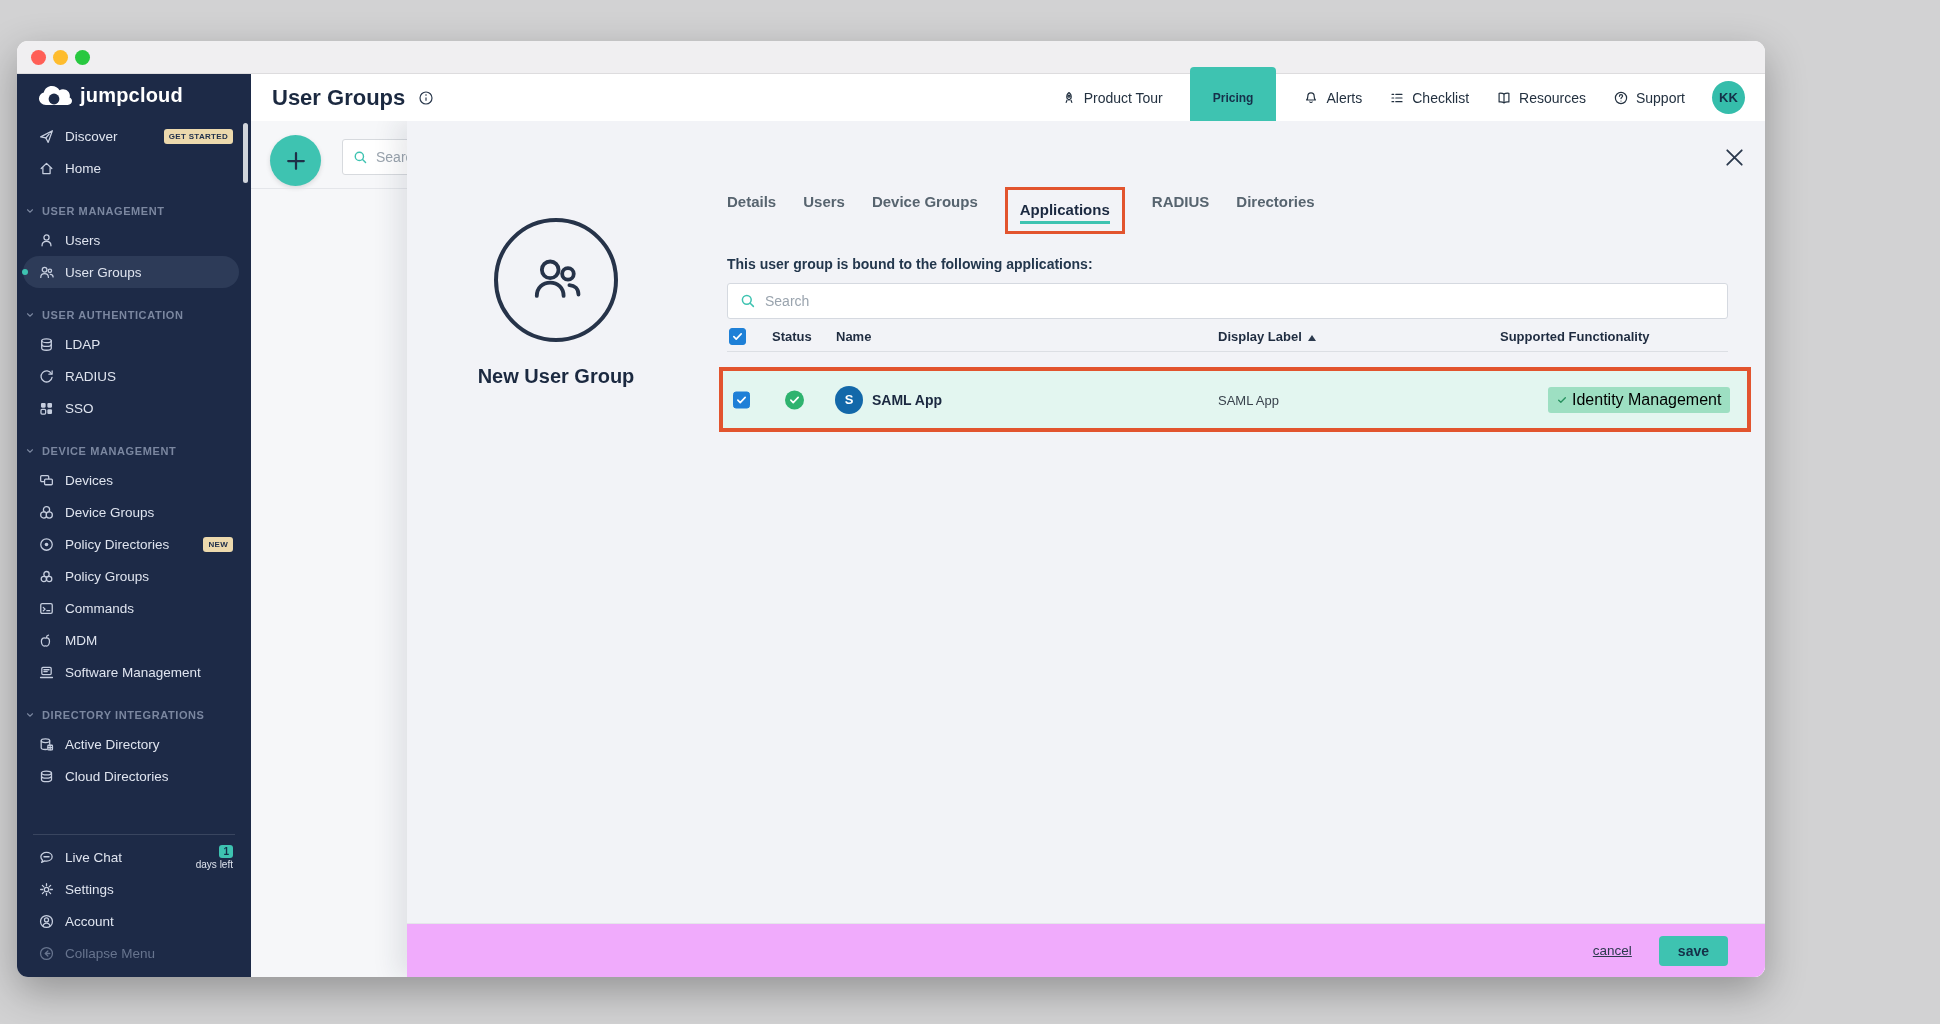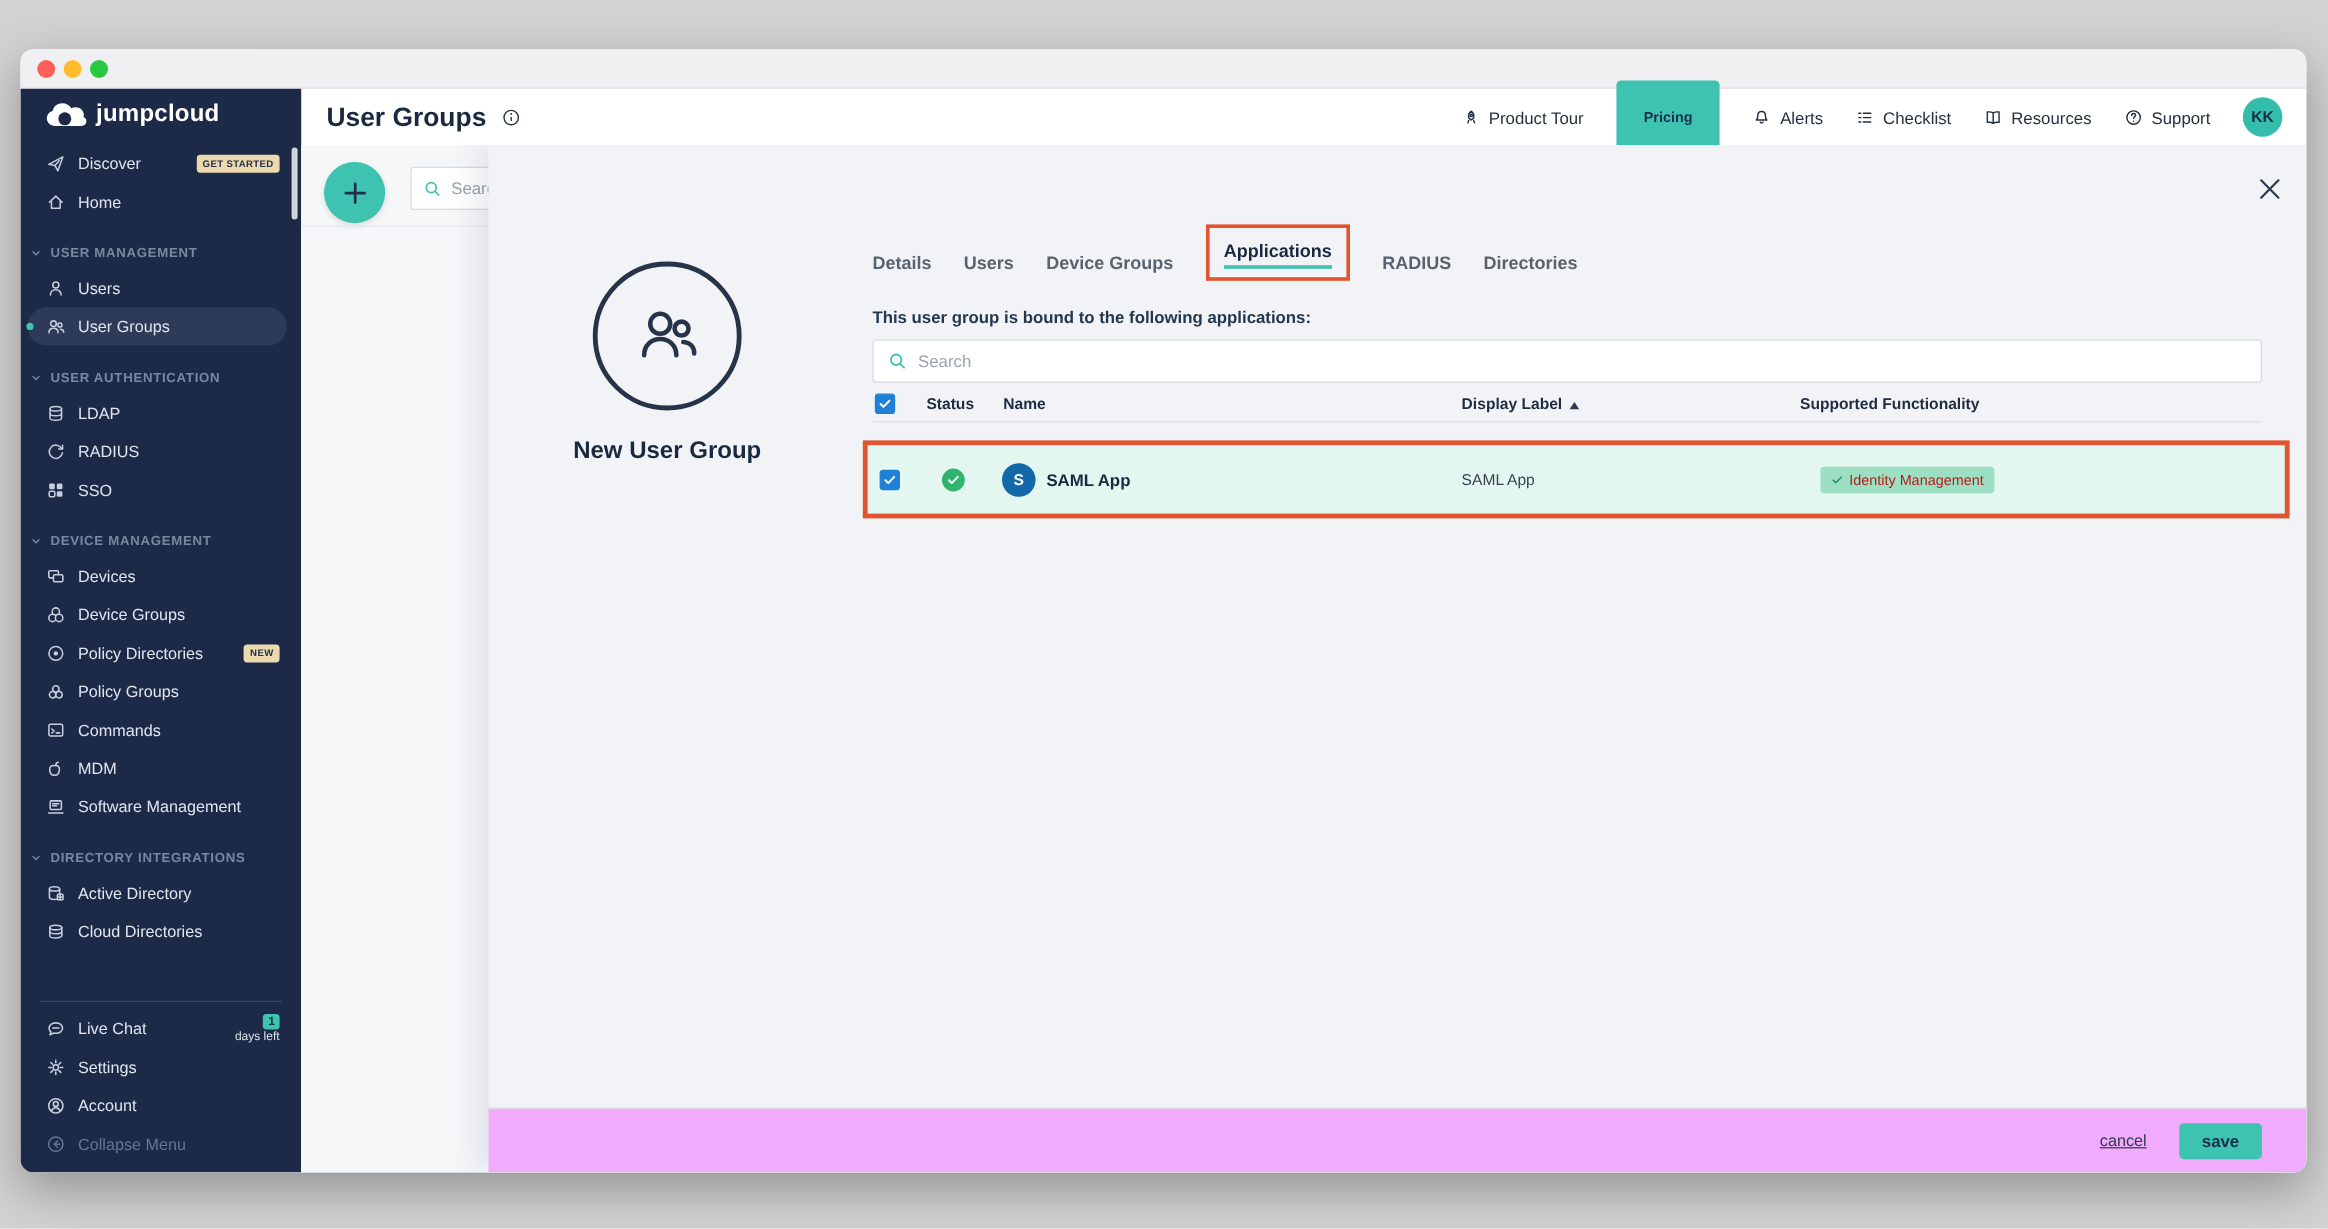--- a/index.html
+++ b/index.html
@@ -2,21 +2,21 @@
 <html style="--accent: #3ec3b1; --highlight: #e2542e; --side-bg: #1d2a47; --mint: #e3f6f0; --badge-mint: #9ddfc2; --navy: #1b2940;"><head>
 <meta charset="utf-8">
 <style>
   :root{
     --accent:#3ec3b1; --highlight:#e2542e; --side-bg:#1d2a47; --modal-bg:#f2f3f7;
     --navy:#1b2940; --mint:#e3f6f0; --badge-mint:#9ddfc2;
   }
   *{box-sizing:border-box;margin:0;padding:0;font-family:"Liberation Sans",sans-serif;}
   html,body{width:1940px;height:1024px;}
   .stage{position:relative;width:1940px;height:1024px;background:#d2d2d3;overflow:hidden;}
-  .window{position:absolute;left:17px;top:41px;width:1905px;height:936px;background:#fff;
+  .window{position:absolute;left:17px;top:41px;width:1748px;height:936px;background:#fff;
           border-radius:11px;box-shadow:0 14px 40px rgba(0,0,0,.30);overflow:hidden;}
   .titlebar{height:33px;background:#f0eff1;border-bottom:1px solid #dddcde;display:flex;align-items:center;padding-left:14px;gap:7px;}
   .light{width:15px;height:15px;border-radius:50%;display:inline-block;}
   .light.red{background:#ff5f57;} .light.yellow{background:#febc2e;} .light.green{background:#28c840;}
   .body-row{display:flex;height:calc(100% - 33px);}
 
   
   .sidebar{position:relative;width:234px;background:var(--side-bg);display:flex;flex-direction:column;padding-top:8px;flex:none;}
   .logo{display:flex;align-items:center;gap:7px;padding-left:20px;height:26px;color:#fff;}
   .logo-text{font-size:20px;font-weight:800;color:#fff;letter-spacing:.2px;}
@@ -63,21 +63,21 @@
 
   
   .panel{position:absolute;left:156px;right:0;top:0;bottom:0;background:var(--modal-bg);
          box-shadow:-10px 0 24px rgba(30,40,60,.10);}
   .close-x{position:absolute;right:20px;top:26px;color:#2c3a4e;cursor:pointer;display:flex;}
   .group-avatar{position:absolute;left:87px;top:97px;width:124px;height:124px;border:4px solid #263349;
                 border-radius:50%;display:flex;align-items:center;justify-content:center;color:#263349;}
   .group-title{position:absolute;left:29px;top:244px;width:240px;text-align:center;font-size:20px;font-weight:800;color:var(--navy);}
 
   .panel-col{position:absolute;left:320px;right:37px;top:0;bottom:54px;}
-  .tabs{position:absolute;left:0;top:66px;display:flex;align-items:flex-end;gap:27px;}
+  .tabs{position:absolute;left:0;top:66px;display:flex;align-items:flex-start;gap:27px;}
   .tab{font-size:15px;font-weight:700;color:#57646f;background:none;border:none;cursor:pointer;padding:6px 0;}
   .tab.active{color:var(--navy);border-bottom:3px solid var(--accent);padding-bottom:3px;}
   .tab-box{border:3px solid var(--highlight);padding:5px 12px 7px 12px;}
   .bound-text{position:absolute;left:0;top:135px;font-size:14px;font-weight:700;color:#23374d;text-align:right;}
   .panel-search{position:absolute;left:0;right:0;top:162px;height:36px;background:#fff;border:1px solid #d5d9e0;
                 border-radius:3px;display:flex;align-items:center;padding-left:12px;gap:9px;}
   .panel-search input{border:none;outline:none;flex:1;font-size:14px;background:transparent;color:#333;}
   .panel-search input::placeholder{color:#9aa4ae;}
 
   .thead{position:absolute;left:0;right:0;top:201px;height:30px;border-bottom:1px solid #dcdfe4;}
@@ -93,21 +93,21 @@
   .row-box{position:absolute;left:-8px;right:-23px;top:246px;height:65px;background:var(--mint);}
   .row-box.hl{border:4px solid var(--highlight);}
   .row-box > span{position:absolute;top:50%;transform:translateY(-50%);}
   .row-cb{left:10px;}
   .status-dot{left:62px;width:19px;height:19px;border-radius:50%;background:#2fb36f;color:#fff;
               display:flex;align-items:center;justify-content:center;}
   .app-avatar{left:112px;width:28px;height:28px;border-radius:50%;background:#1368a9;color:#fff;font-size:13px;
               font-weight:700;display:flex;align-items:center;justify-content:center;}
   .row-name{left:149px;font-size:14px;font-weight:700;color:var(--navy);}
   .row-dlabel{left:495px;font-size:13px;color:#39434d;}
-  .func-badge{left:794px;background:var(--badge-mint);color:#b91c1c;font-size:12px;border-radius:3px;
+  .func-badge{left:825px;background:var(--badge-mint);color:#000000;font-size:16px;border-radius:3px;
               padding:4px 9px;display:flex;align-items:center;gap:5px;}
   .func-badge .bc{color:#27915f;display:flex;}
 
   .panel-footer{position:absolute;left:0;right:0;bottom:0;height:54px;background:#f0abfc;border-top:1px solid #e4e6ea;
                 display:flex;align-items:center;justify-content:flex-end;gap:27px;padding-right:37px;}
   .cancel{font-size:13.5px;color:#2c3a4e;text-decoration:underline;cursor:pointer;}
   .save{background:var(--accent);border:none;color:#143048;font-size:14px;font-weight:700;
         padding:7px 19px;border-radius:4px;cursor:pointer;}
 </style>
 </head>

